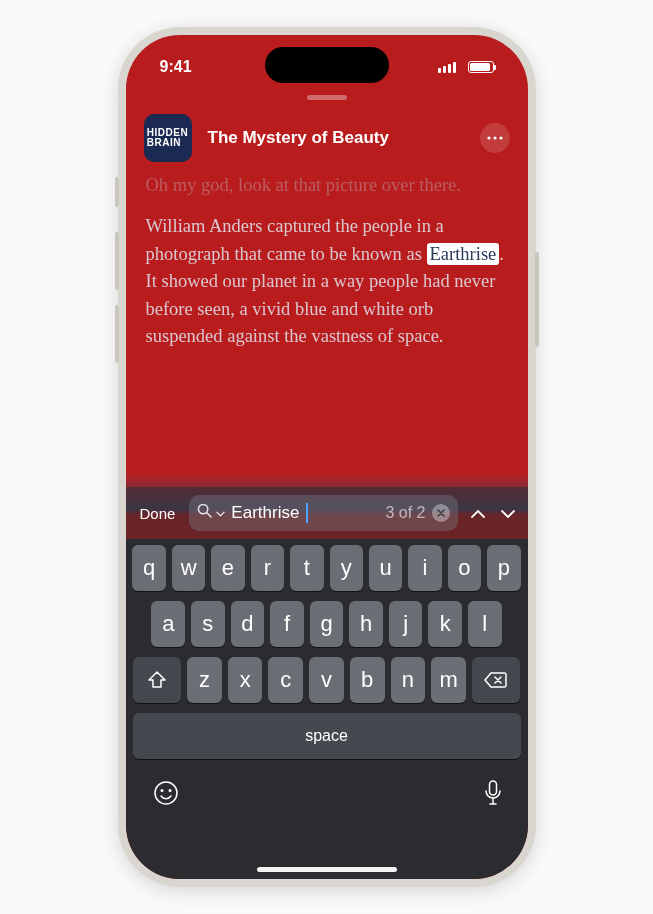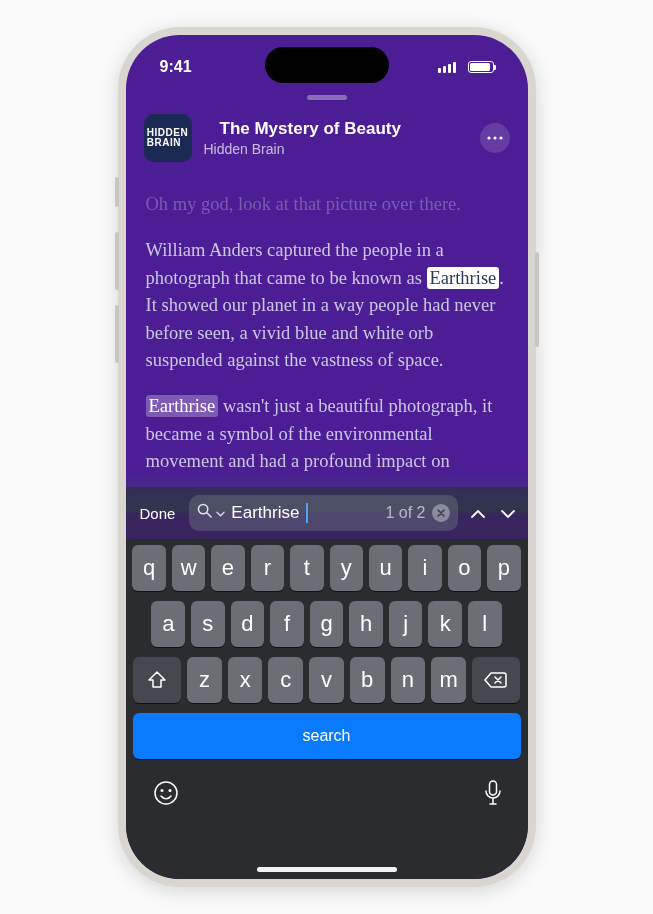--- a/index.html
+++ b/index.html
@@ -21,21 +21,21 @@
     position: relative;
     box-shadow: 0 4px 20px rgba(0,0,0,.15);
   }
   .side-btn { position:absolute; background:#c9c6bf; border-radius:3px; }
   .side-btn.l1 { left:-3px; top:150px; width:4px; height:30px; }
   .side-btn.l2 { left:-3px; top:205px; width:4px; height:58px; }
   .side-btn.l3 { left:-3px; top:278px; width:4px; height:58px; }
   .side-btn.r1 { right:-3px; top:225px; width:4px; height:95px; }
   .screen {
     width: 100%; height: 100%;
-    background: #4c1d95;
+    background: #b91c1c;
     border-radius: 54px;
     overflow: hidden;
     position: relative;
   }
   .status-bar {
     height: 52px;
     display: flex;
     justify-content: space-between;
     align-items: center;
     padding: 12px 34px 0;
@@ -50,21 +50,21 @@
   }
   .status-right { display:flex; gap:6px; align-items:center; }
   .signal { display:flex; gap:2px; align-items:flex-end; }
   .signal i { width:3px; background:#fff; border-radius:1px; display:block; }
   .signal i:nth-child(1){height:5px}.signal i:nth-child(2){height:7px}.signal i:nth-child(3){height:9px}.signal i:nth-child(4){height:11px}
   .battery { width:26px; height:12px; border:1px solid #fff; border-radius:3px; position:relative; }
   .battery::after{content:"";position:absolute;right:-3px;top:3px;width:2px;height:5px;background:#fff;border-radius:0 1px 1px 0;}
   .battery i{position:absolute;left:1px;top:1px;bottom:1px;width:20px;background:#fff;border-radius:1.5px;}
   .sheet-handle { width:40px; height:5px; background:rgba(255,255,255,.35); border-radius:3px; margin:8px auto 0; }
   .header {
-    display:flex; align-items:center; gap:12px;
+    display:flex; align-items:center; 
     padding: 14px 18px 10px;
   }
   .artwork {
     width:48px; height:48px; border-radius:10px;
     background:#1b2a52; color:#fff; font-weight:800;
     display:flex; align-items:center; justify-content:center;
     font-size:10px; line-height:1.05; text-align:left; padding:0 4px;
     letter-spacing:.5px;
   }
   .titles { flex:1; min-width:0; }
@@ -80,21 +80,21 @@
     padding: 0 20px;
     font-family: Georgia, "Times New Roman", serif;
     font-size: 18.5px;
     line-height: 1.48;
     color: rgba(223,228,240,.85);
     position:relative;
     height: 340px;
     overflow:hidden;
   }
   .transcript .faded { color: rgba(190,198,214,.38); }
-  .transcript p { margin-bottom: 14px; margin-top: 19px; }
+  .transcript p { margin-bottom: 14px; }
   .hl1 { background:#fff; color:#2b3a5a; padding:1px 3px; border-radius:3px; font-weight:500;}
   .hl2 { background:rgba(255,255,255,.28); color:#fff; padding:1px 3px; border-radius:3px; }
   .fade-bottom {
     position:absolute; left:0; right:0; bottom:0; height:40px;
     background:linear-gradient(to bottom, rgba(58,74,104,0), rgba(58,74,104,.9));
     pointer-events:none;
   }
   .searchbar-row {
     position:absolute; left:0; right:0; bottom:340px;
     display:flex; align-items:center; gap:10px;
@@ -169,38 +169,34 @@
     </div>
 
     <div class="sheet-handle"></div>
 
     <div class="header">
       <div class="artwork">
         <span style="white-space:pre-line;">HIDDEN<br>BRAIN</span>
       </div>
       <div class="titles">
         <div class="ep-title">The Mystery of Beauty</div>
-        <div class="show">Hidden Brain</div>
       </div>
       <div class="more-btn">
         <svg width="16" height="4" viewBox="0 0 16 4">
             <circle cx="2" cy="2" r="1.6" fill="#fff"></circle>
             <circle cx="8" cy="2" r="1.6" fill="#fff"></circle>
             <circle cx="14" cy="2" r="1.6" fill="#fff"></circle>
           </svg>
       </div>
     </div>
 
     <div class="transcript">
       <p class="faded">Oh my god, look at that picture over there.</p>
       <p>
         <span>William Anders captured the people in a photograph that came to be known as </span><span class="hl1">Earthrise</span><span>. It showed our planet in a way people had never before seen, a vivid blue and white orb suspended against the vastness of space.</span>
-      </p>
-      <p>
-        <span class="hl2">Earthrise</span><span> wasn't just a beautiful photograph, it became a symbol of the environmental movement and had a profound impact on</span>
       </p>
       <div class="fade-bottom"></div>
     </div>
 
     <div class="searchbar-row">
       <span class="done">Done</span>
       <div class="searchfield">
         <span class="mag">
           <svg width="15" height="15" viewBox="0 0 16 16">
               <circle cx="6.5" cy="6.5" r="5" stroke="#fff" stroke-width="1.6" fill="none"></circle>
@@ -208,21 +204,21 @@
             </svg>
         </span>
         <span class="chev">
           <svg width="9" height="6" viewBox="0 0 10 6">
               <path d="M1 1l4 4 4-4" stroke="#fff" stroke-width="1.4" fill="none" stroke-linecap="round"></path>
             </svg>
         </span>
         <span class="term">Earthrise</span>
           <span class="cursor"></span>
         <span class="spacer"></span>
-        <span class="count">1 of 2</span>
+        <span class="count">3 of 2</span>
         <span class="clear">
           <svg width="8" height="8" viewBox="0 0 8 8">
               <path d="M1 1l6 6M7 1L1 7" stroke="#3a3e45" stroke-width="1.6" stroke-linecap="round"></path>
             </svg>
         </span>
       </div>
       <span class="navbtn">
         <svg width="16" height="12" viewBox="0 0 16 10">
             <path d="M2 8l6-6 6 6" stroke="#fff" stroke-width="1.8" fill="none" stroke-linecap="round"></path>
           </svg>
@@ -266,21 +262,21 @@
         </div>
         <div id="krow3" style="display:contents"><div class="key">z</div><div class="key">x</div><div class="key">c</div><div class="key">v</div><div class="key">b</div><div class="key">n</div><div class="key">m</div></div>
         <div class="key dark wide">
           <svg width="24" height="18" viewBox="0 0 24 18">
               <path d="M7 2h13a2 2 0 012 2v10a2 2 0 01-2 2H7l-6-7z" fill="none" stroke="#fff" stroke-width="1.5"></path>
               <path d="M11 6l6 6M17 6l-6 6" stroke="#fff" stroke-width="1.5" stroke-linecap="round"></path>
             </svg>
         </div>
       </div>
       <div class="krow">
-        <div class="key search">search</div>
+        <div class="key dark space">space</div>
       </div>
       <div class="kb-footer">
         <span>
           <svg width="28" height="28" viewBox="0 0 28 28">
               <circle cx="14" cy="14" r="11" fill="none" stroke="#fff" stroke-width="1.5"></circle>
               <circle cx="10" cy="11.5" r="1.5" fill="#fff"></circle>
               <circle cx="18" cy="11.5" r="1.5" fill="#fff"></circle>
               <path d="M9 17c1.3 1.8 3 2.7 5 2.7s3.7-.9 5-2.7" stroke="#fff" stroke-width="1.5" fill="none" stroke-linecap="round"></path>
             </svg>
         </span>

